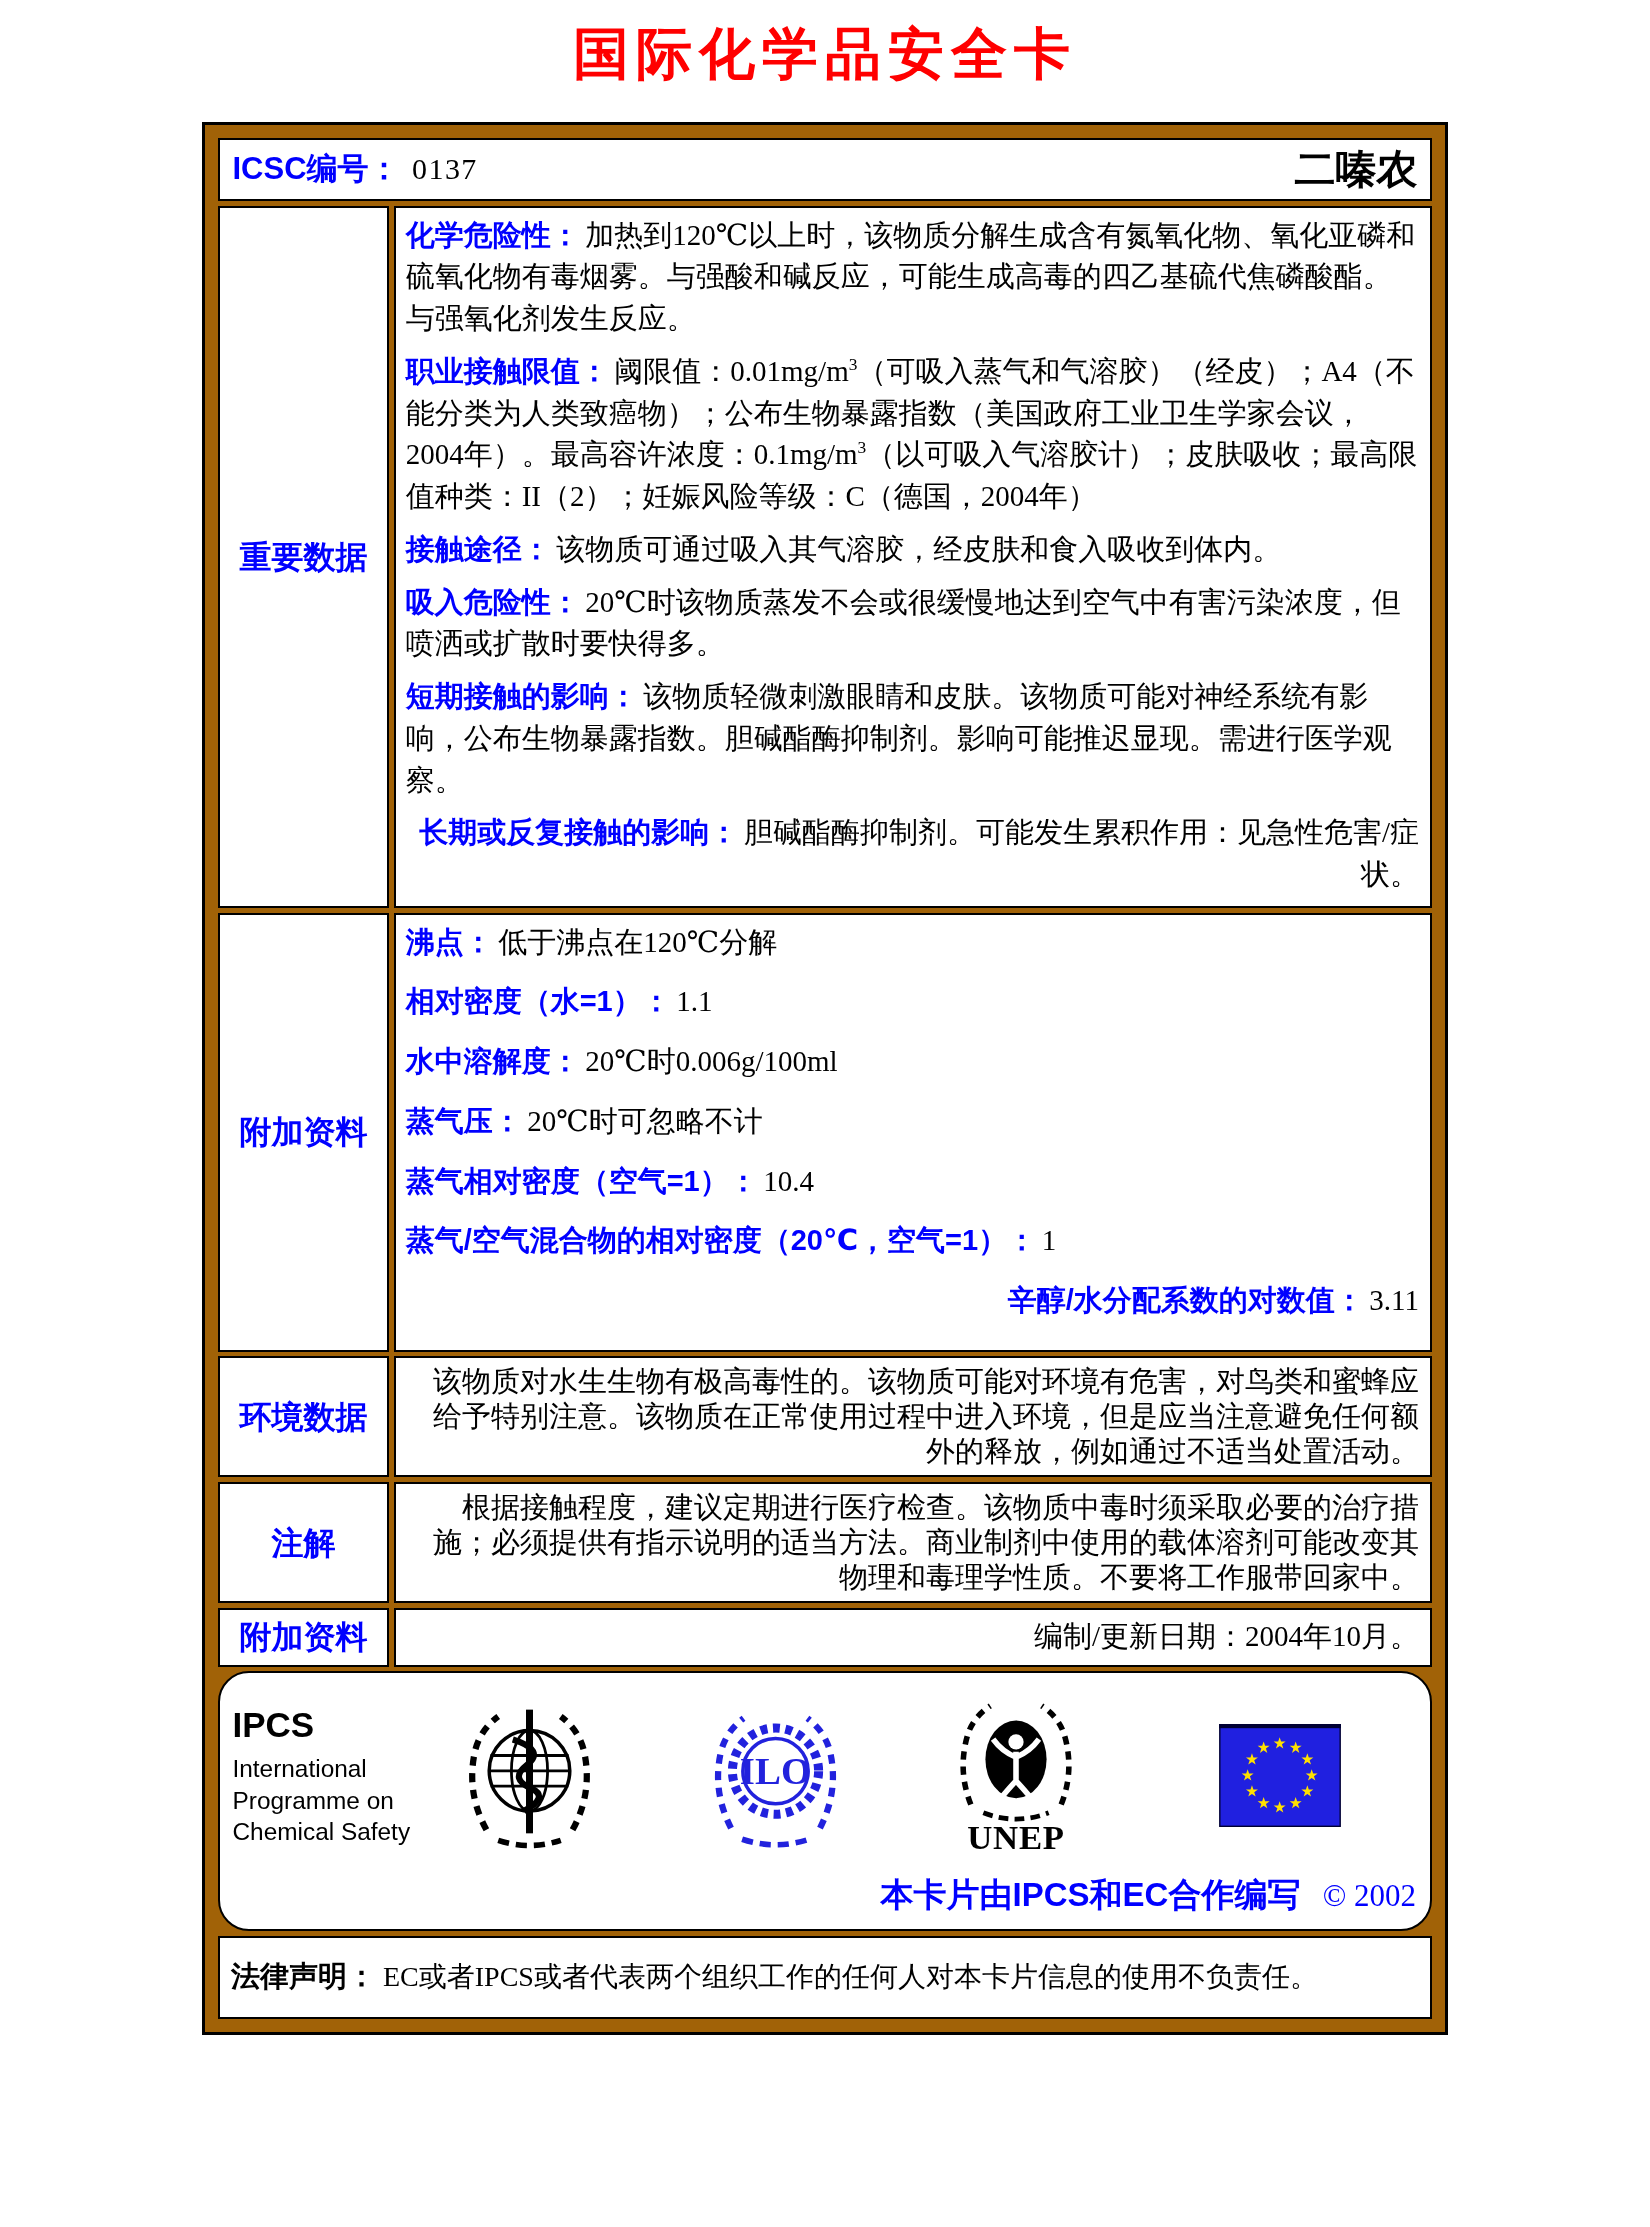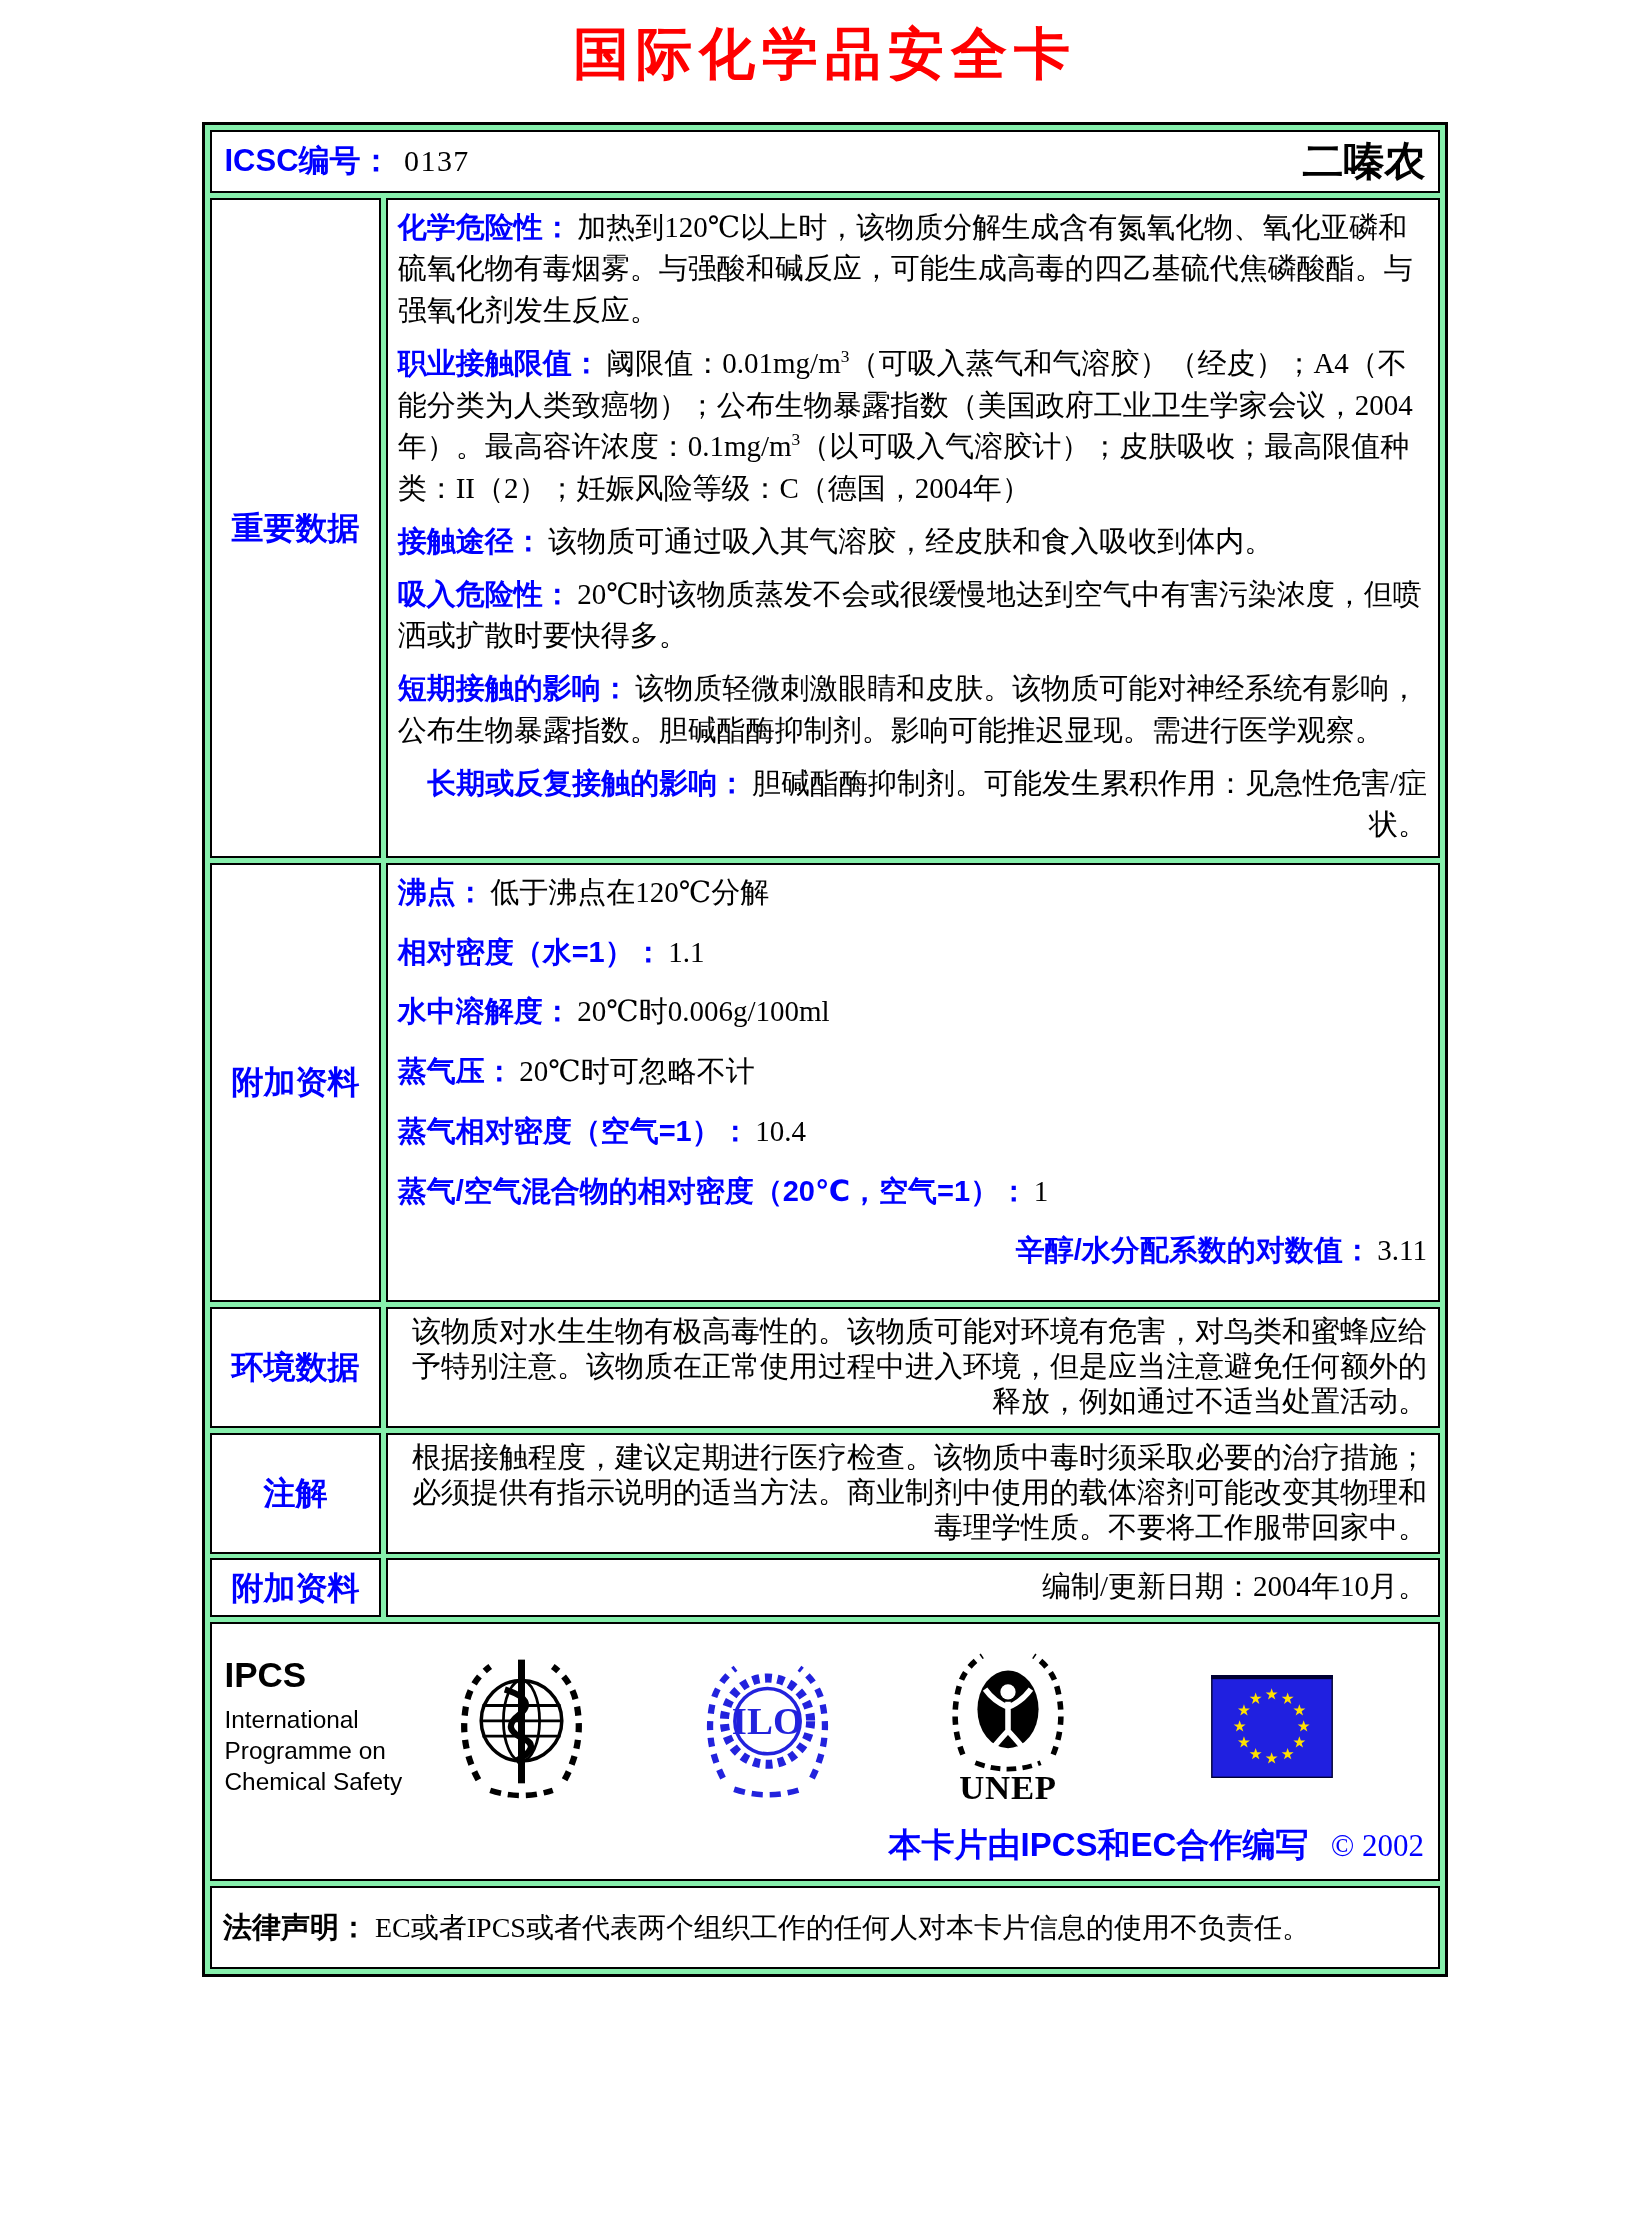--- a/index.html
+++ b/index.html
@@ -10,21 +10,21 @@
   html,body{margin:0;padding:0;}
   body{
     width:1650px;height:2227px;background:#ffffff;position:relative;
     font-family:"Liberation Serif","DejaVu Serif",serif;color:#000;
   }
   .page-title{
     text-align:center;padding-top:16.7px;margin-bottom:29px;
     font-family:"Liberation Serif","DejaVu Serif",serif;
     font-weight:bold;font-size:56px;letter-spacing:7px;color:var(--title-red);
   }
-  .card{width:1246px;margin:0 auto;border:3.5px solid #000;padding:5px;background:#86efac;}
+  .card{width:1246px;margin:0 auto;border:3.5px solid #000;padding:13px;background:#a16207;}
   .grid{display:grid;grid-template-columns:171px 1fr;gap:4.9px;}
   .cell{border:2.1px solid #000;background:#fff;}
   .span2{grid-column:1 / -1;}
   
   .header-cell{display:flex;align-items:center;padding:0 12.5px;height:63px;font-size:30px;}
   .icsc-label{color:var(--label-blue);font-family:"Liberation Sans","DejaVu Sans",sans-serif;font-weight:bold;font-size:31px;}
   .icsc-number{margin-left:12.5px;letter-spacing:1.4px;}
   .chem-name{margin-left:auto;font-size:41px;font-weight:bold;}
   
   .label-cell{
@@ -38,21 +38,21 @@
   .item:last-child{margin-bottom:0;text-align:right;}
   .field{
     color:var(--label-blue);font-family:"Liberation Sans","DejaVu Sans",sans-serif;
     font-weight:bold;margin-right:5.6px;
   }
   sup{font-size:0.6em;line-height:0;}
   .sec-physical-properties .item{margin-bottom:18px;}
   .sec-environmental-data,.sec-notes{line-height:1.2;padding-top:5.6px;padding-bottom:7px;}
   .sec-additional-info{padding-top:5.6px;padding-bottom:7px;}
   
-  .logos-cell{padding:19.5px 14px 11px 12.5px;}
+  .logos-cell{padding:19.5px 14px 11px 12.5px;border-radius:31px;}
   .logos-flex{display:flex;align-items:center;}
   .ipcs-block{width:209px;font-family:"Liberation Sans","DejaVu Sans",sans-serif;}
   .ipcs-title{font-size:35px;font-weight:bold;margin-bottom:8.4px;}
   .ipcs-sub{font-size:24.4px;line-height:1.28;}
   .logo{flex:0 0 auto;}
   .who-logo{margin-left:18px;}
   .ilo-logo{margin-left:107px;}
   .unep-logo{margin-left:105px;}
   .eu-flag{margin-left:137px;}
   .ilo-text{fill:var(--ilo-blue);font-family:"Liberation Serif","DejaVu Serif",serif;font-weight:bold;font-size:56px;text-anchor:middle;}

